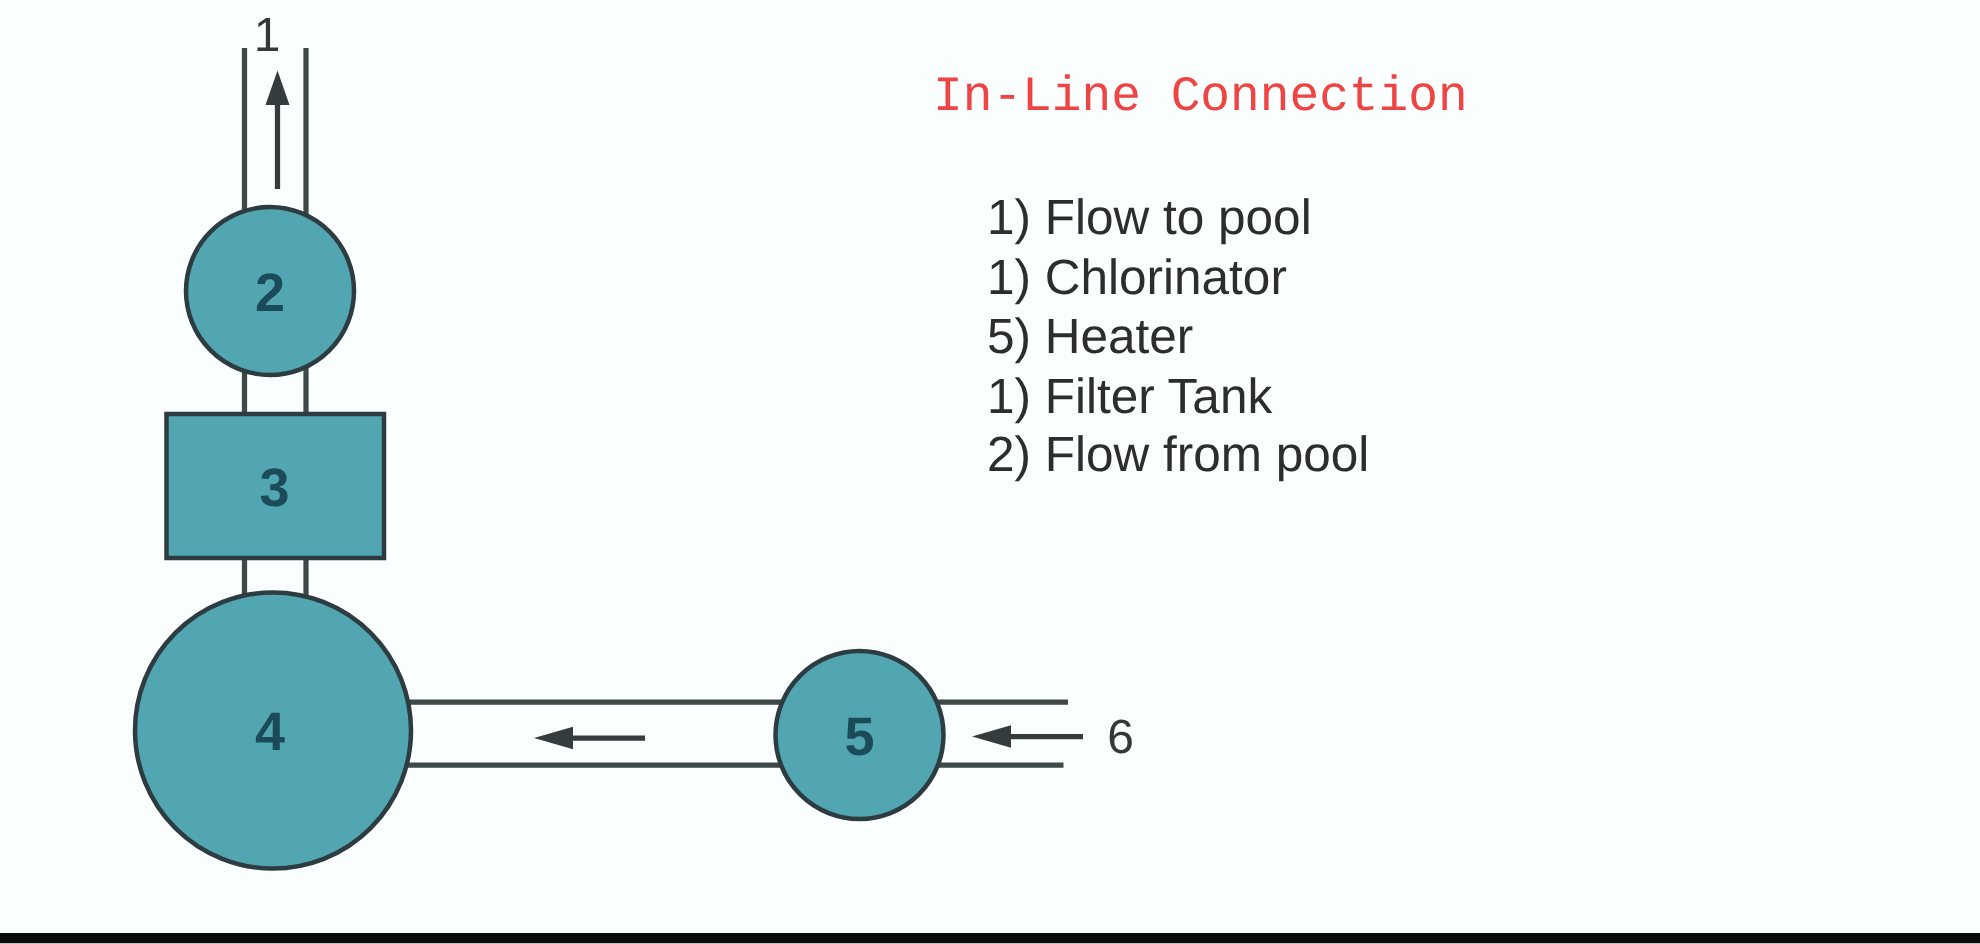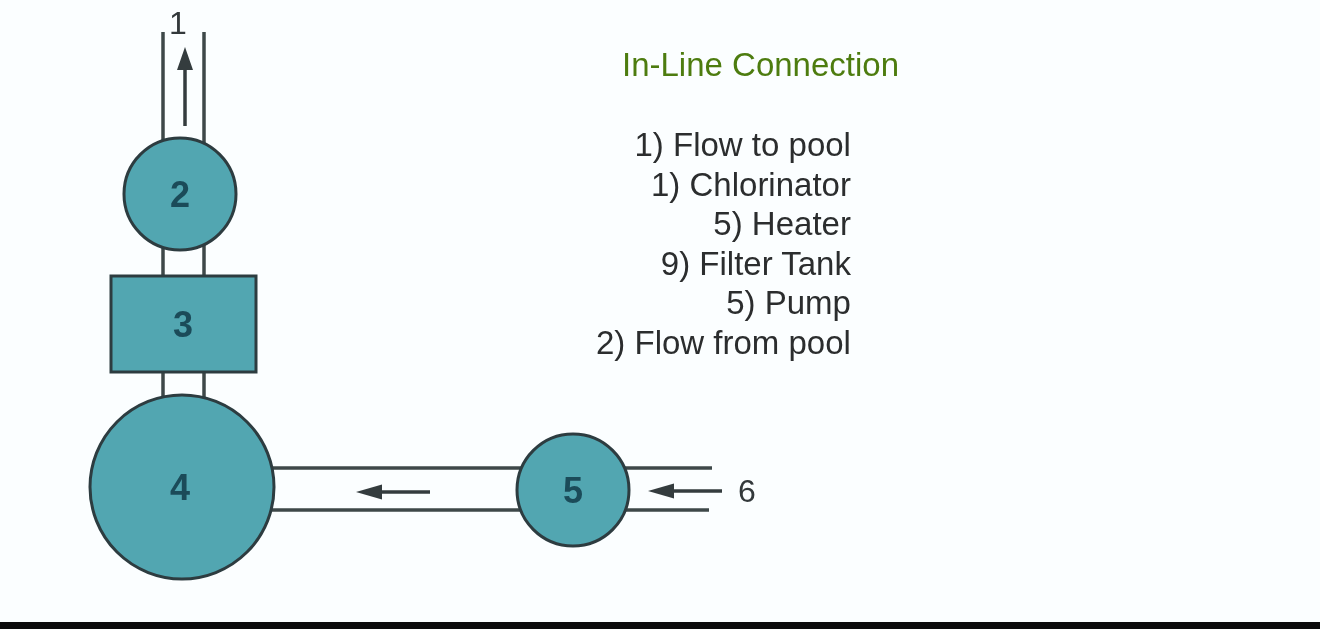--- a/index.html
+++ b/index.html
@@ -53,28 +53,28 @@
     font-weight: 400;
     fill: #33393b;
     text-anchor: middle;
   }
   .title {
     position: absolute;
     left: 622px;
     top: 45px;
     font-size: 33px;
     line-height: 39.5px;
-    color: #4d7c0f;
+    color: #ef4444;
     white-space: nowrap;
+    font-family: Liberation Mono, monospace;
   }
   .legend {
     position: absolute;
-    left: 596px;
+    left: 658px;
     top: 125px;
-    text-align: right;
   }
   .legend-line {
     font-size: 33px;
     line-height: 39.5px;
     color: #2b2d2e;
     white-space: nowrap;
   }
   .bottom-bar {
     position: absolute;
     left: 0;
@@ -129,20 +129,19 @@
     <text class="outside-digit" x="178" y="34">1</text>
     <text class="outside-digit" x="747" y="502">6</text>
   </svg>
 
   <div class="title">In-Line Connection</div>
 
   <div class="legend">
     <div class="legend-line">1) Flow to pool</div>
     <div class="legend-line">1) Chlorinator</div>
     <div class="legend-line">5) Heater</div>
-    <div class="legend-line">9) Filter Tank</div>
-    <div class="legend-line">5) Pump</div>
+    <div class="legend-line">1) Filter Tank</div>
     <div class="legend-line">2) Flow from pool</div>
   </div>
 
   <div class="bottom-bar"></div>
 
 </div>
 
 </body></html>

